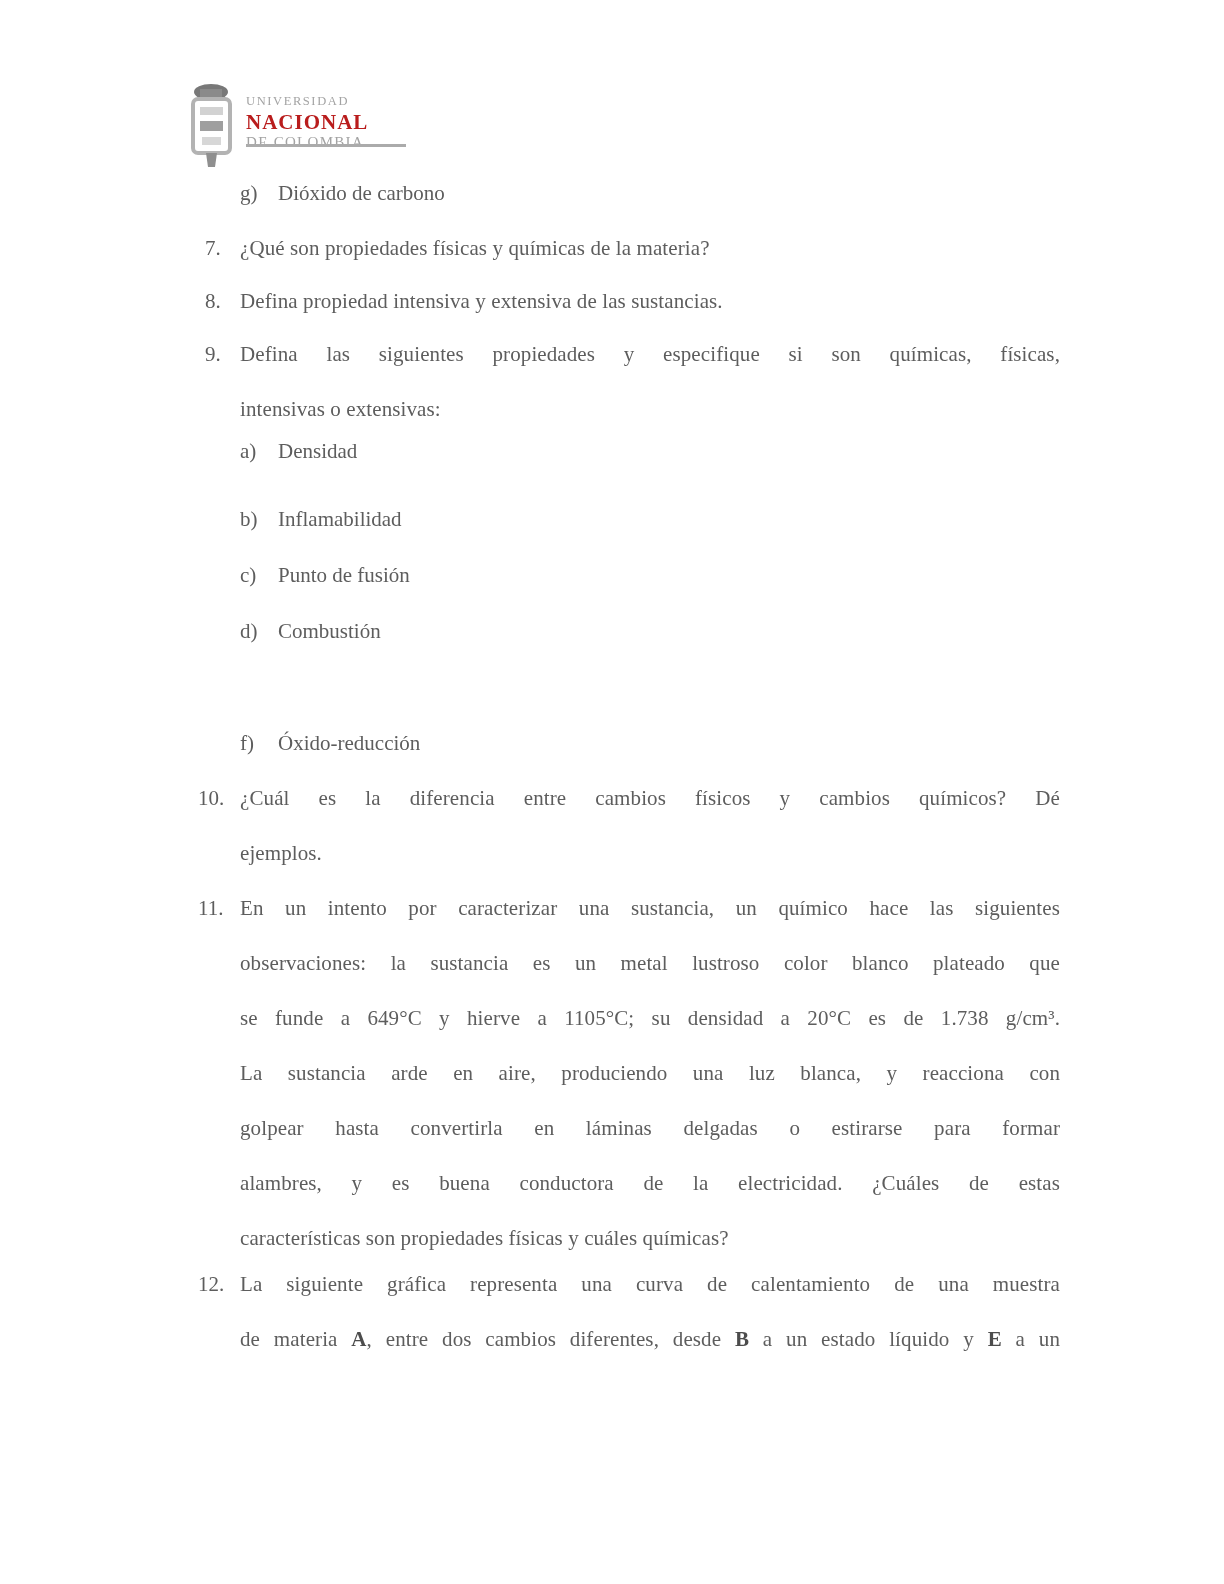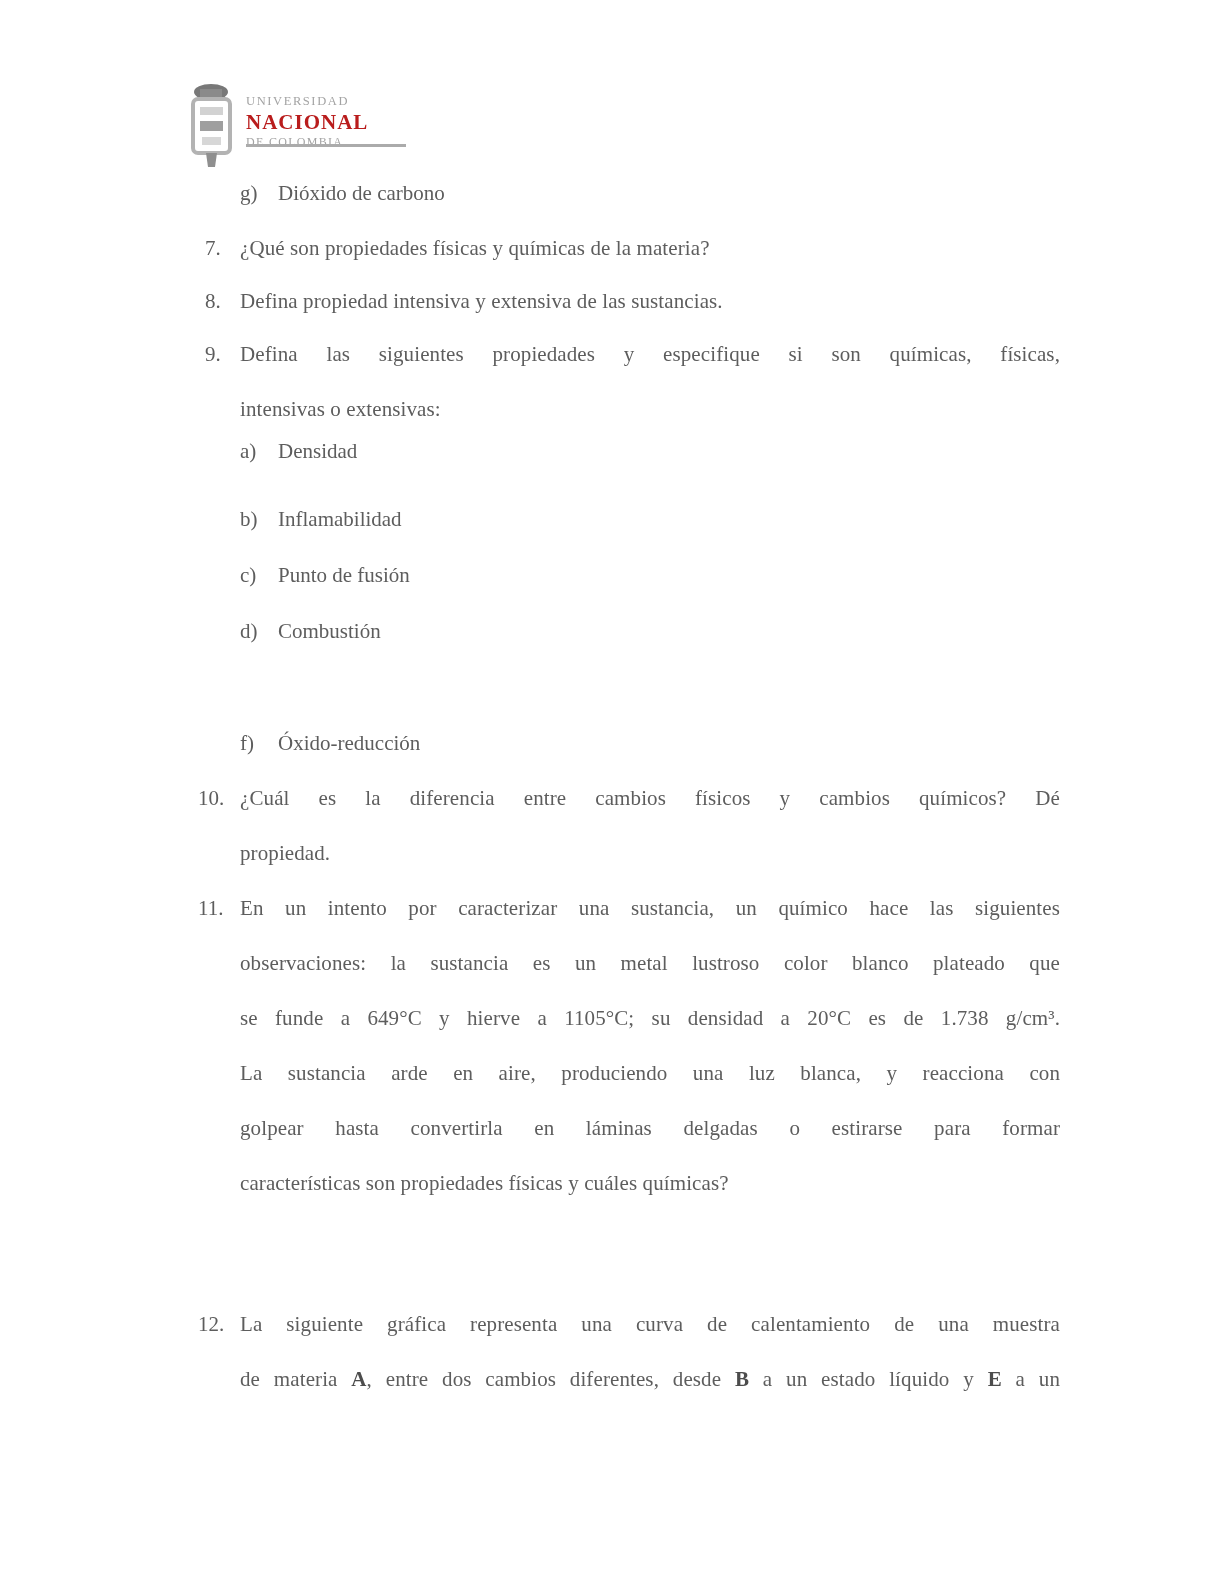--- a/index.html
+++ b/index.html
@@ -16,21 +16,21 @@
     filter:blur(0.7px);
     color:#5d5d5d;
   }
 
   
   .logo{position:absolute;left:188px;top:83px;display:flex;color:#9b9b9b;}
   .crest{width:47px;height:87px;margin-right:11px;flex:0 0 auto;}
   .logo-text{position:relative;padding-top:11px;}
   .logo-l1{font-size:12.5px;letter-spacing:1.6px;line-height:15px;color:#a3a3a3;}
   .logo-l2{font-size:21px;font-weight:bold;letter-spacing:1px;line-height:26px;color:#b91c1c;}
-  .logo-l3{font-size:12px;letter-spacing:1.3px;line-height:15px;color:#a3a3a3;}
+  .logo-l3{font-size:15px;letter-spacing:1.3px;line-height:15px;color:#a3a3a3;}
   .logo-rule{position:absolute;left:0;top:61px;width:160px;height:3px;background:#ababab;}
 
   
   .q{position:absolute;left:198px;width:862px;}
   .qnum{position:absolute;left:0;top:0;font-size:21px;line-height:55px;}
   .qnum.single{left:7px;}
   .qbody{margin-left:42px;}
   .line{
     font-size:21px;line-height:55px;letter-spacing:.1px;
     text-align:justify;text-align-last:justify;
@@ -106,37 +106,38 @@
       <span class="mark">d)</span><span>Combustión</span>
     </div>
     <div class="li" style="top:716px">
       <span class="mark">f)</span><span>Óxido-reducción</span>
     </div>
 
     <div class="q" style="top:771px">
       <span class="qnum">10.</span>
       <div class="qbody">
         <div class="line">¿Cuál es la diferencia entre cambios físicos y cambios químicos? Dé</div>
-        <div class="line last">propiedad.</div>
+        <div class="line last">ejemplos.</div>
       </div>
     </div>
 
     <div class="q" style="top:881px">
       <span class="qnum">11.</span>
       <div class="qbody">
         <div class="line">En un intento por caracterizar una sustancia, un químico hace las siguientes</div>
         <div class="line">observaciones: la sustancia es un metal lustroso color blanco plateado que</div>
         <div class="line">se funde a 649°C y hierve a 1105°C; su densidad a 20°C es de 1.738 g/cm³.</div>
         <div class="line">La sustancia arde en aire, produciendo una luz blanca, y reacciona con</div>
         <div class="line">golpear hasta convertirla en láminas delgadas o estirarse para formar</div>
+        <div class="line">alambres, y es buena conductora de la electricidad. ¿Cuáles de estas</div>
         <div class="line last">características son propiedades físicas y cuáles químicas?</div>
       </div>
     </div>
 
-    <div class="q" style="top:1297px">
+    <div class="q" style="top:1257px">
       <span class="qnum">12.</span>
       <div class="qbody">
         <div class="line">La siguiente gráfica representa una curva de calentamiento de una muestra</div>
         <div class="line"><span>de materia </span><span class="b">A</span><span>, entre dos cambios diferentes, desde </span><span class="b">B</span><span> a un estado líquido y </span><span class="b">E</span><span> a un</span></div>
       </div>
     </div>
 
   </div>
 </div>
 

